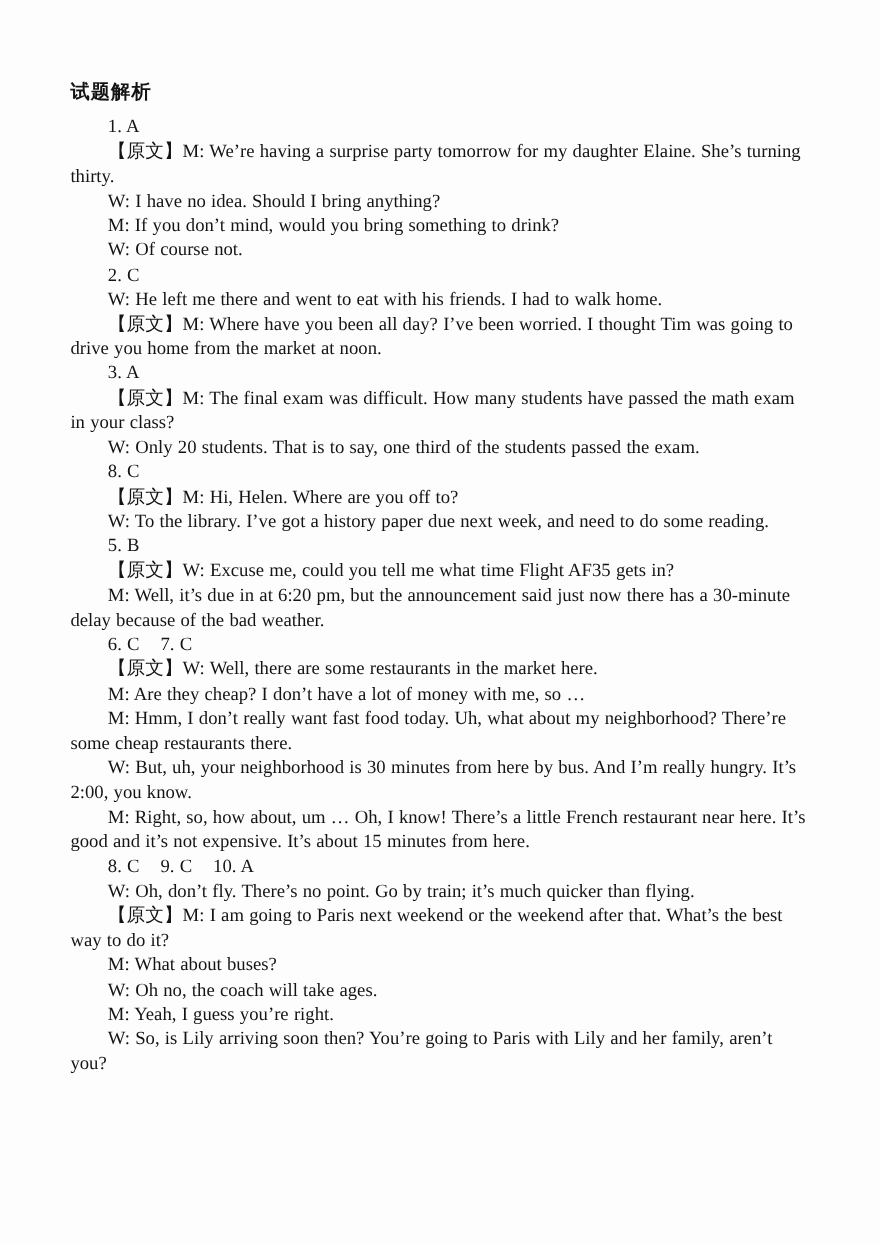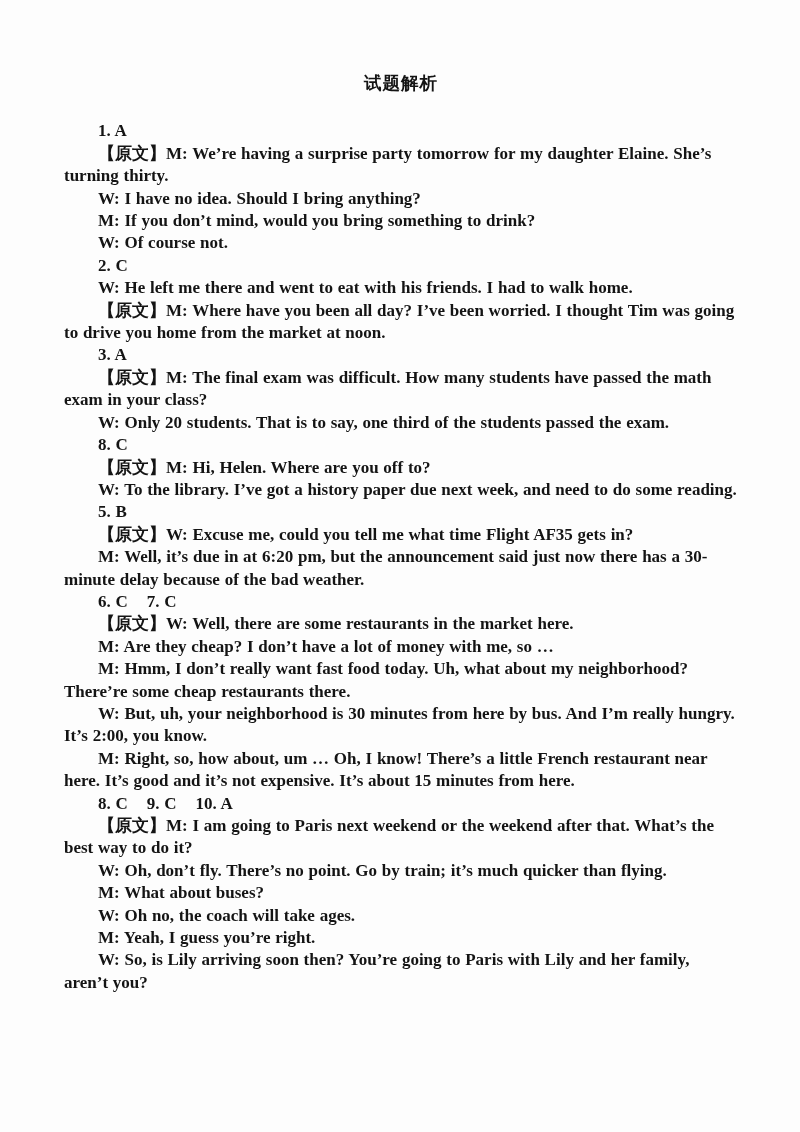--- a/index.html
+++ b/index.html
@@ -16,32 +16,31 @@
   }
   .page {
     box-sizing: border-box;
     width: 800px;
     height: 1132px;
     padding: 72px 62px 40px 64px;
     font-size: 17px;
     line-height: 22.4px;
   }
   .doc-title {
-    margin: 0 0 26px 0;
-    text-align: center;
+    margin: 0 0 10px 0;
+    text-align: left;
     font-size: 17.5px;
     font-weight: bold;
     letter-spacing: 1px;
   }
   .lines p {
     margin: 0;
     text-indent: 2em;
     white-space: pre-wrap;
     word-spacing: 0.5px;
-    font-weight: bold;
   }
 </style>
 </head>
 <body>
 
 <div class="page">
   <h1 class="doc-title">试题解析</h1>
   <div class="lines">
       <p class="answer">1. A</p>
       <p class="para">【原文】M: We’re having a surprise party tomorrow for my daughter Elaine. She’s turning thirty.</p>
@@ -60,20 +59,20 @@
       <p class="answer">5. B</p>
       <p class="para">【原文】W: Excuse me, could you tell me what time Flight AF35 gets in?</p>
       <p class="para">M: Well, it’s due in at 6:20 pm, but the announcement said just now there has a 30-minute delay because of the bad weather.</p>
       <p class="answer">6. C    7. C</p>
       <p class="para">【原文】W: Well, there are some restaurants in the market here.</p>
       <p class="para">M: Are they cheap? I don’t have a lot of money with me, so …</p>
       <p class="para">M: Hmm, I don’t really want fast food today. Uh, what about my neighborhood? There’re some cheap restaurants there.</p>
       <p class="para">W: But, uh, your neighborhood is 30 minutes from here by bus. And I’m really hungry. It’s 2:00, you know.</p>
       <p class="para">M: Right, so, how about, um … Oh, I know! There’s a little French restaurant near here. It’s good and it’s not expensive. It’s about 15 minutes from here.</p>
       <p class="answer">8. C    9. C    10. A</p>
+      <p class="para">W: Oh, don’t fly. There’s no point. Go by train; it’s much quicker than flying.</p>
       <p class="para">【原文】M: I am going to Paris next weekend or the weekend after that. What’s the best way to do it?</p>
-      <p class="para">W: Oh, don’t fly. There’s no point. Go by train; it’s much quicker than flying.</p>
       <p class="para">M: What about buses?</p>
       <p class="para">W: Oh no, the coach will take ages.</p>
       <p class="para">M: Yeah, I guess you’re right.</p>
       <p class="para">W: So, is Lily arriving soon then? You’re going to Paris with Lily and her family, aren’t you?</p>
     </div>
 </div>
 
 </body></html>

